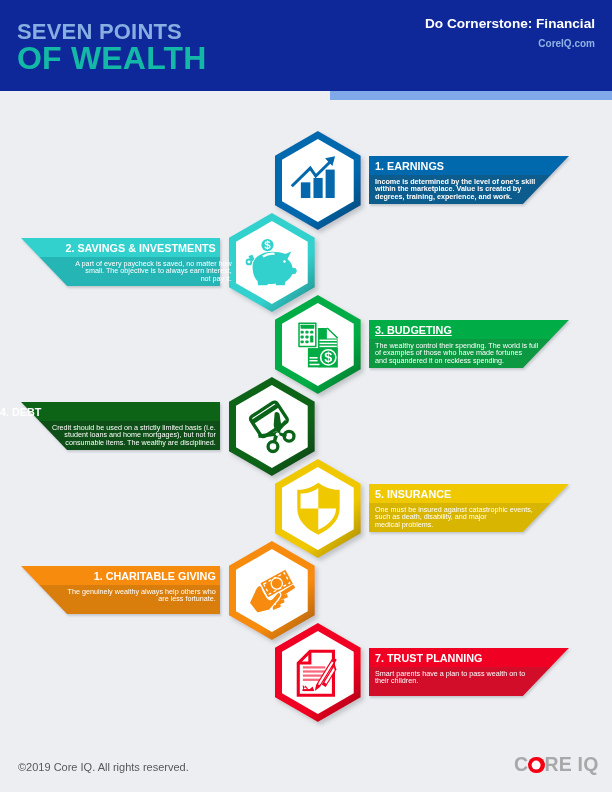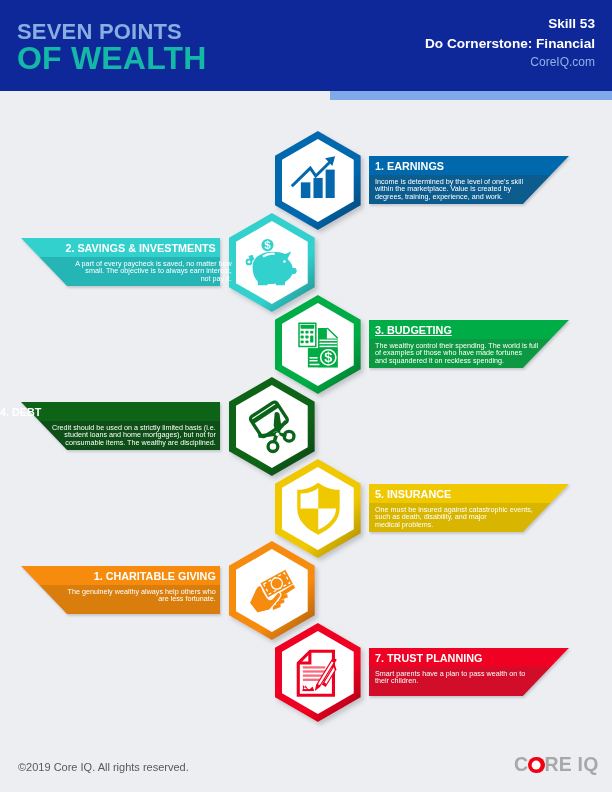--- a/index.html
+++ b/index.html
@@ -3,21 +3,21 @@
 <meta charset="utf-8">
 <style>
   html,body{margin:0;padding:0;}
   body{width:612px;height:792px;background:#ECEEF1;font-family:"Liberation Sans",sans-serif;overflow:hidden;position:relative;-webkit-font-smoothing:antialiased;transform:translateZ(0);}
   .header{position:absolute;left:0;top:0;width:612px;height:91px;background:#0F2899;}
   .title-wrap{position:absolute;left:17px;top:18px;}
   .t1{font-size:22px;font-weight:bold;letter-spacing:0.2px;color:#87AFE2;line-height:27px;}
   .t2{font-size:32px;font-weight:bold;letter-spacing:0.2px;color:#14b8a6;line-height:27px;}
   .hdr-right{position:absolute;right:17px;top:14px;text-align:right;}
   .hr1,.hr2{font-size:13.6px;font-weight:bold;color:#fff;line-height:19.5px;}
-  .hr3{font-size:12px;font-weight:normal;color:#8FB3E4;line-height:19.5px;}
+  .hr3{font-size:10px;font-weight:bold;color:#8FB3E4;line-height:19.5px;}
   .accent{position:absolute;left:330px;top:91px;width:282px;height:9px;background:#7FA9E8;}
 
   .stage{position:absolute;left:0;top:0;width:612px;height:792px;}
   .hex{position:absolute;}
   .ban{position:absolute;}
   .b-title{position:absolute;font-weight:bold;color:#fff;font-size:10.8px;line-height:12px;white-space:nowrap;}
   .b-body{position:absolute;color:#fff;font-size:7.2px;line-height:7.25px;}
   .b-body.r{text-align:right;}
 
   .footer-text{position:absolute;left:18px;top:761px;font-size:11px;color:#58585A;}
@@ -27,21 +27,20 @@
 </style>
 </head>
 <body>
 
 <div class="header">
   <div class="title-wrap">
     <div class="t1">SEVEN POINTS</div>
     <div class="t2">OF WEALTH</div>
   </div>
   <div class="hdr-right">
-    <div class="hr1">Skill 53</div>
     <div class="hr2">Do Cornerstone: Financial</div>
     <div class="hr3">CoreIQ.com</div>
   </div>
 </div>
 <div class="accent"></div>
 <div class="stage">
 <svg class="ban" style="left:369.00px;top:156.00px" width="204.00" height="54.00" viewBox="0 0 204.00 54.00">
 <defs>
         <filter id="bs1" x="-20%" y="-20%" width="160%" height="180%">
           <feDropShadow dx="1.2" dy="1.8" stdDeviation="1.3" flood-color="#9aa0a8" flood-opacity="0.5"></feDropShadow>
@@ -69,21 +68,21 @@
 <polygon points="50.87,16.08 86.73,36.79 86.73,78.21 50.87,98.92 15.00,78.21 15.00,36.79" fill="#ffffff"></polygon>
 <g transform="translate(50.87,57.50)" fill="#0568AC">
         <rect x="-17.0" y="1.85" width="9.5" height="15.7"></rect>
         <rect x="-4.4" y="-2.56" width="9.2" height="20.1"></rect>
         <rect x="7.75" y="-10.9" width="9.1" height="28.4"></rect>
         <path d="M -26.1 5.8 L -7.6 -12.4 L -2.1 -4.5 L 14.4 -20.8" stroke="#0568AC" stroke-width="3.0" fill="none" stroke-linejoin="miter" stroke-linecap="butt"></path>
         <path d="M 7.2 -22.2 L 17.3 -24.2 L 14.5 -14.4 Z"></path>
       </g>
 </svg>
 <div class="b-title" style="left:375.0px;top:159.5px;">1. EARNINGS</div>
-<div class="b-body" style="left:375.0px;top:178.2px;">
+<div class="b-body" style="left:375.0px;top:178.2px;font-weight:bold;">
       <div>Income is determined by the level of one's skill</div>
       <div>within the marketplace. Value is created by</div>
       <div>degrees, training, experience, and work.</div>
     </div>
 <svg class="ban" style="left:21.00px;top:238.00px" width="203.00" height="54.00" viewBox="0 0 203.00 54.00">
 <defs>
         <filter id="bs2" x="-20%" y="-20%" width="160%" height="180%">
           <feDropShadow dx="1.2" dy="1.8" stdDeviation="1.3" flood-color="#9aa0a8" flood-opacity="0.5"></feDropShadow>
         </filter>
       </defs>

